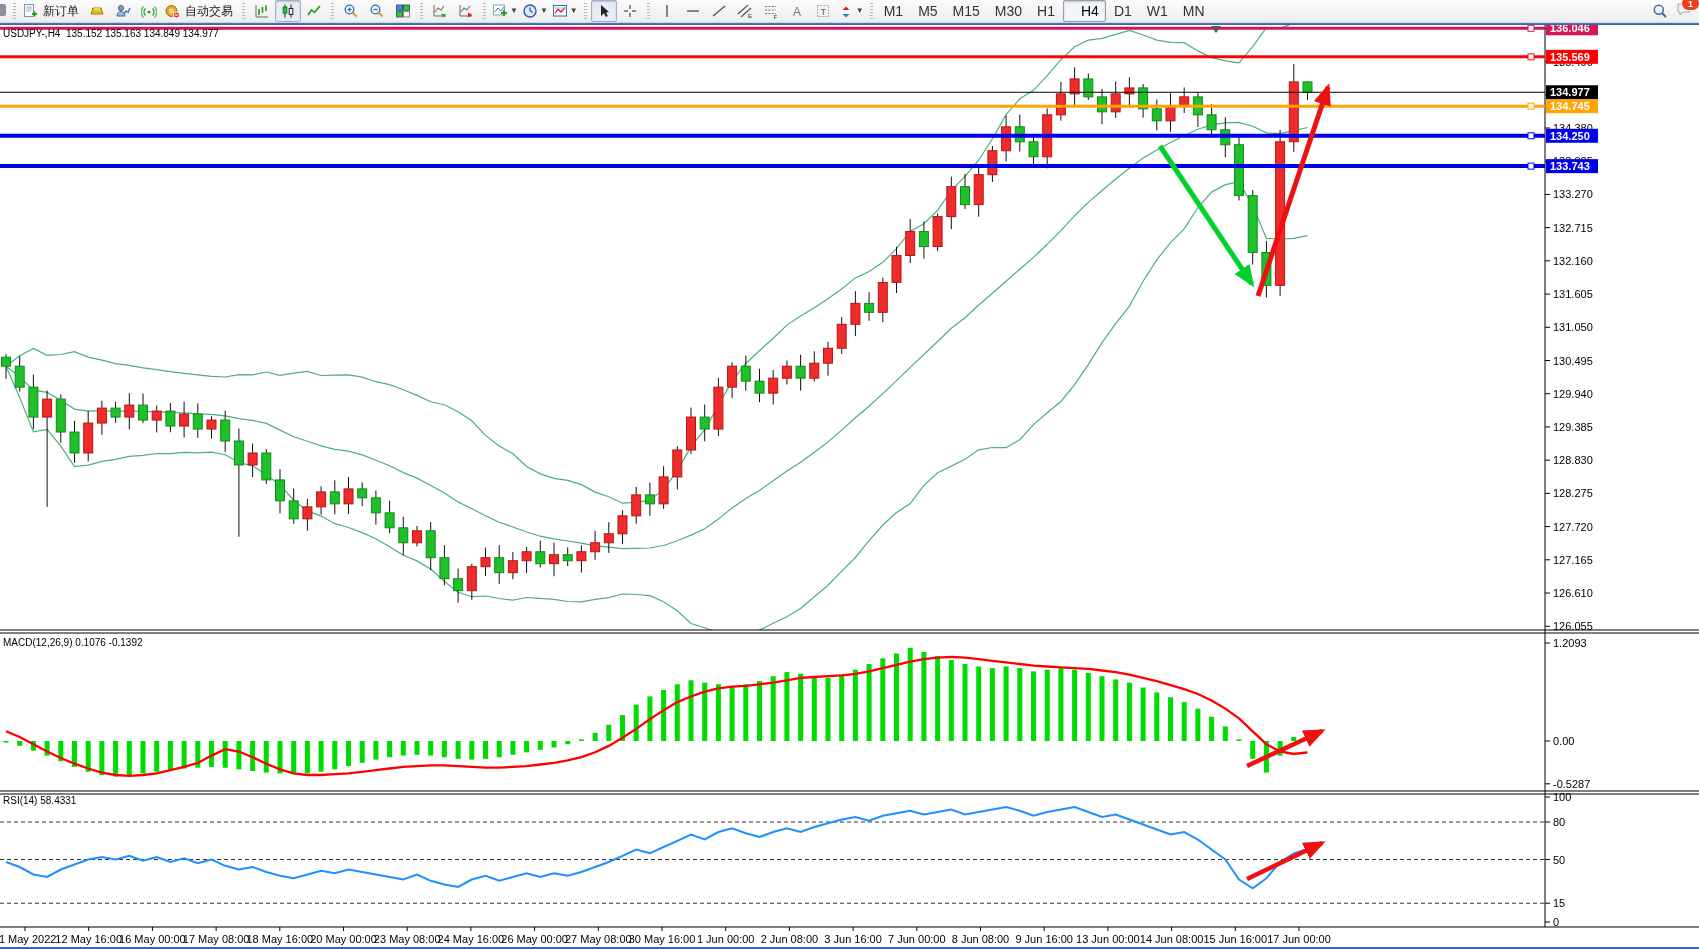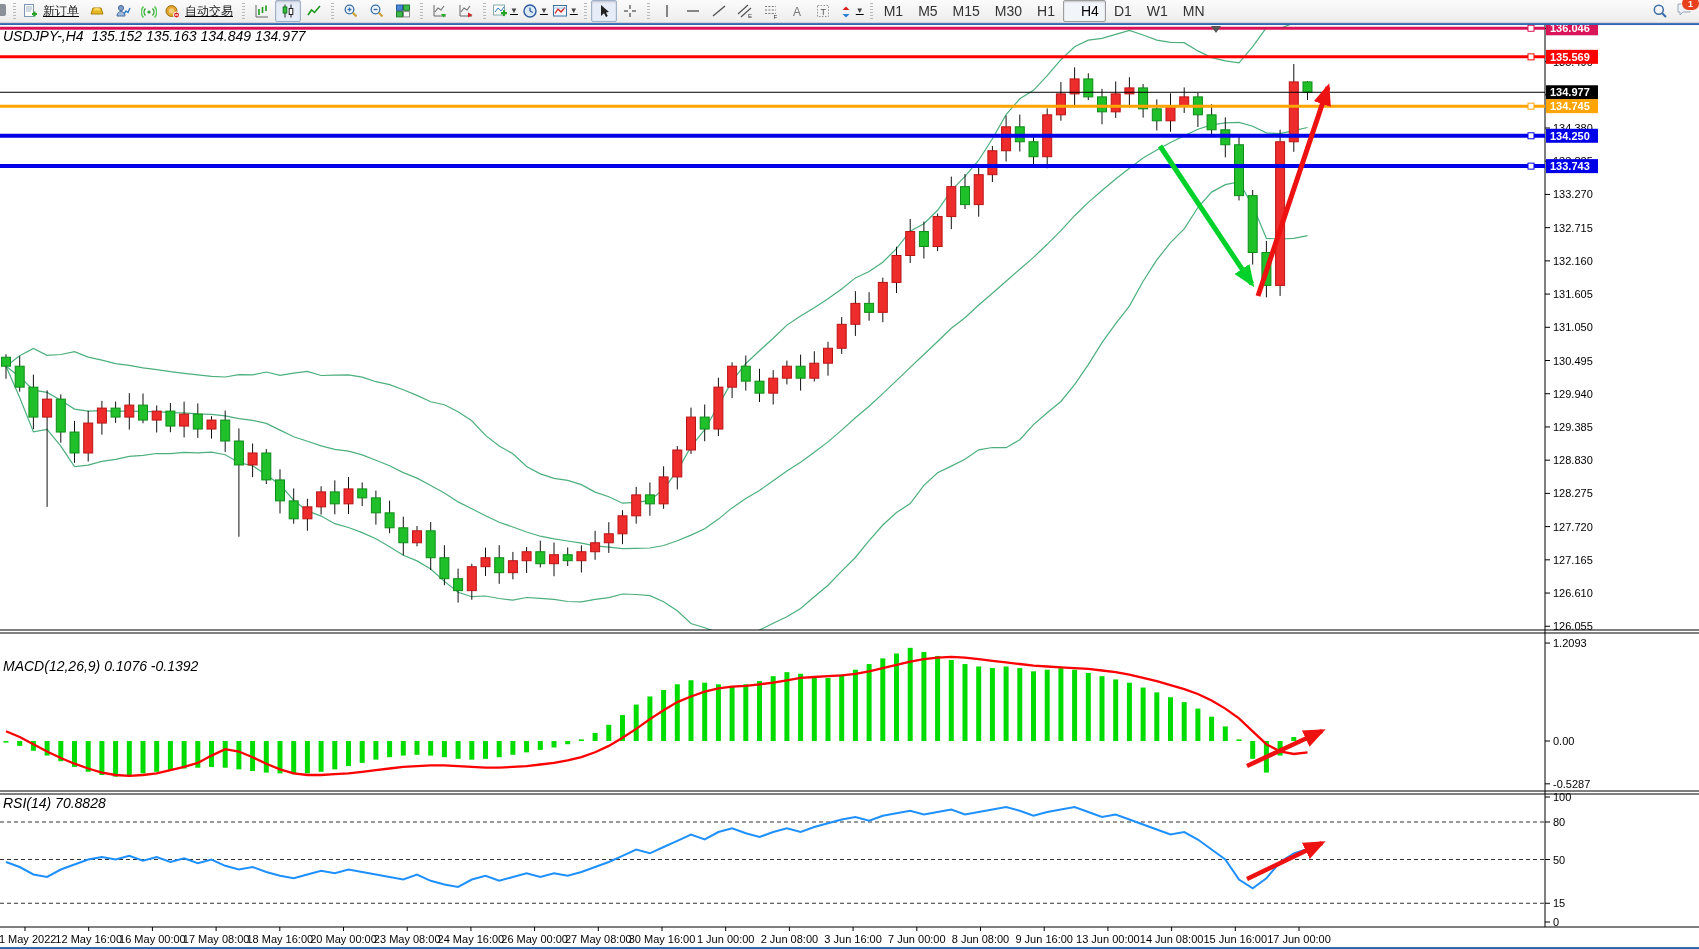--- a/index.html
+++ b/index.html
@@ -5,41 +5,41 @@
   html,body{margin:0;padding:0;background:#fff;width:1699px;height:949px;overflow:hidden;
     font-family:"Liberation Sans",sans-serif;-webkit-font-smoothing:antialiased;}
   #app{position:relative;width:1699px;height:949px;background:#fff;}
   
   #toolbar{position:absolute;left:0;top:0;width:1699px;height:22px;z-index:5;
     background:linear-gradient(#fbfbfb,#ededed);border-bottom:1px solid #d2d2d2;
     display:flex;align-items:center;}
   .grip{width:3px;height:16px;margin:0 4px;
     background:repeating-linear-gradient(to bottom,#b9b9b9 0 1px,transparent 1px 3px);}
   .tb{height:20px;min-width:22px;display:flex;align-items:center;justify-content:center;
-    border:1px solid transparent;border-radius:2px;cursor:default;gap:2px;padding:0 1px;text-decoration:underline;}
+    border:1px solid transparent;border-radius:2px;cursor:default;gap:2px;padding:0 1px;}
   .tb.pressed{background:#e7edf8;border-color:#9fb0c8;box-shadow:inset 0 1px 2px rgba(0,0,0,.18);}
   .tb-label{font-size:12px;color:#1a1a1a;padding:0 3px;white-space:nowrap;}
   .caret{font-size:8px;color:#444;line-height:8px;}
   .tf{font-size:14px;color:#333;padding:2px 6px;border:1px solid transparent;border-radius:2px;}
   .tf.active{background:#f2f5fa;border-color:#9c9c9c;box-shadow:inset 0 1px 2px rgba(0,0,0,.2);color:#000;padding-left:17px;}
   #tb-right{margin-left:auto;display:flex;align-items:center;margin-right:6px;gap:8px;}
   #chat-wrap{position:relative;}
   #chat-badge{position:absolute;top:-5px;right:-7px;background:#e8401c;color:#fff;border-radius:8px;
     min-width:13px;height:13px;font-size:9px;font-weight:bold;display:flex;align-items:center;
     justify-content:center;padding:0 2px;border:1px solid #fff;}
   #clipped-icon{width:9px;height:18px;overflow:hidden;}
   
   #blue-strip{position:absolute;left:0;top:22px;width:1699px;height:3px;
     background:linear-gradient(#5b93d6,#2a5ca8);z-index:4;}
   #bottom-strip{position:absolute;left:0;bottom:0;width:1699px;height:2px;
     background:linear-gradient(#3f74b8,#2a5ca8);z-index:4;}
   
   #chart-wrap{position:absolute;left:0;top:0;width:1699px;height:949px;}
   svg text{font-family:"Liberation Sans",sans-serif;}
-  .ind-header{position:absolute;font-size:14px;color:#000;z-index:3;white-space:pre;font-style:italic;}
+  .ind-header{position:absolute;font-size:10px;color:#000;z-index:3;white-space:pre;}
 </style>
 </head>
 <body>
 <div id="app">
 
 <div id="toolbar">
   <div id="clipped-icon">
     <svg width="16" height="16" viewBox="0 0 16 16" style="margin-left:-8px">
       <rect x="2" y="2" width="12" height="12" fill="#8a8f98" rx="2"></rect>
         </svg>
@@ -734,17 +734,17 @@
           <text x="1107.9" y="943" font-size="11" fill="#000" text-anchor="middle">13 Jun 00:00</text>
           <line x1="1171.6000000000001" y1="927" x2="1171.6000000000001" y2="931" stroke="#000"></line>
           <text x="1171.6000000000001" y="943" font-size="11" fill="#000" text-anchor="middle">14 Jun 08:00</text>
           <line x1="1235.3" y1="927" x2="1235.3" y2="931" stroke="#000"></line>
           <text x="1235.3" y="943" font-size="11" fill="#000" text-anchor="middle">15 Jun 16:00</text>
           <line x1="1299" y1="927" x2="1299" y2="931" stroke="#000"></line>
           <text x="1299" y="943" font-size="11" fill="#000" text-anchor="middle">17 Jun 00:00</text>
         </g>
       </svg>
   <div class="ind-header" style="left:3px;top:28px;">USDJPY-,H4  135.152 135.163 134.849 134.977</div>
-  <div class="ind-header" style="left:3px;top:658px;">MACD(12,26,9) 0.1076 -0.1392</div>
-  <div class="ind-header" style="left:3px;top:795px;">RSI(14) 70.8828</div>
+  <div class="ind-header" style="left:3px;top:637px;">MACD(12,26,9) 0.1076 -0.1392</div>
+  <div class="ind-header" style="left:3px;top:795px;">RSI(14) 58.4331</div>
 </div>
 <div id="bottom-strip"></div>
 </div>
 
 </body></html>

